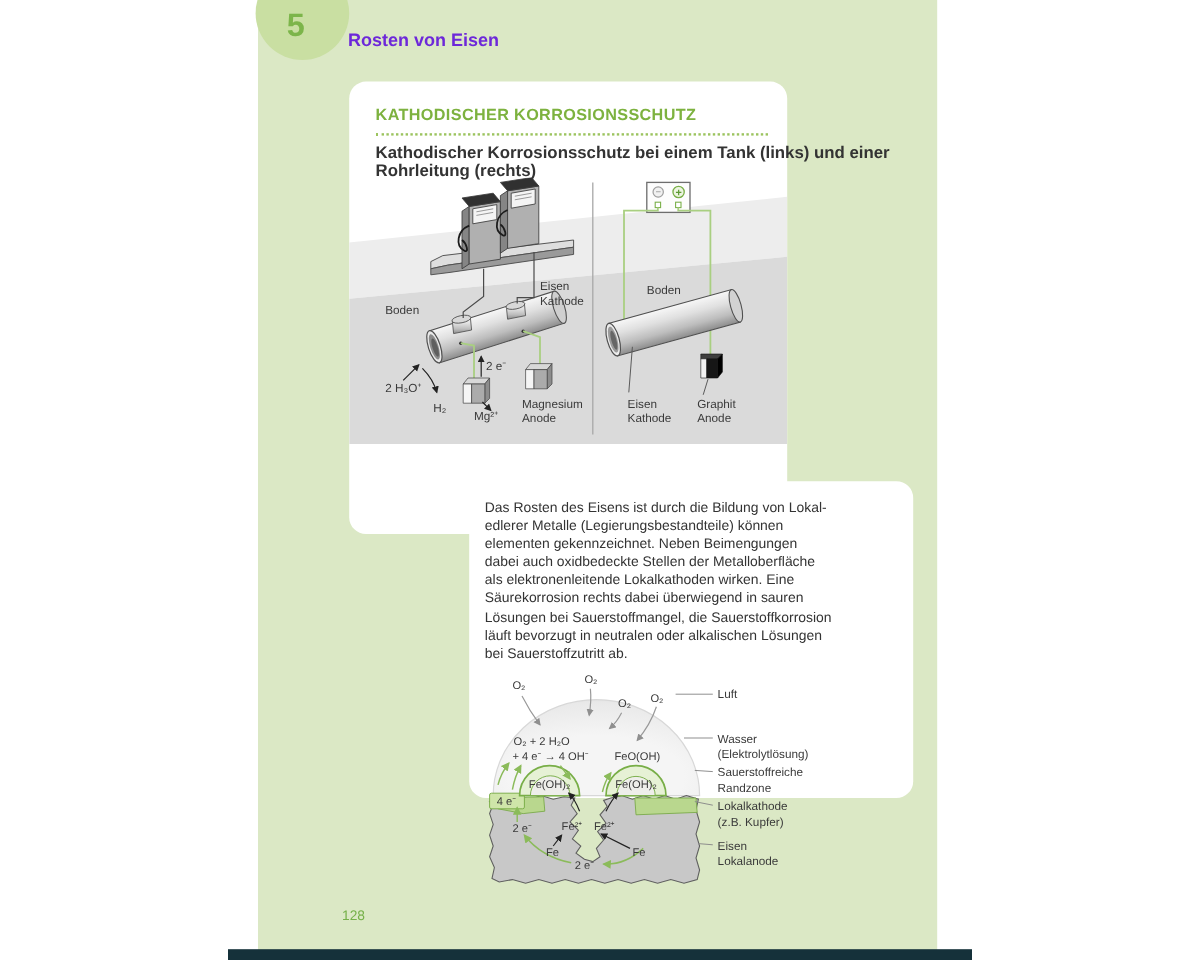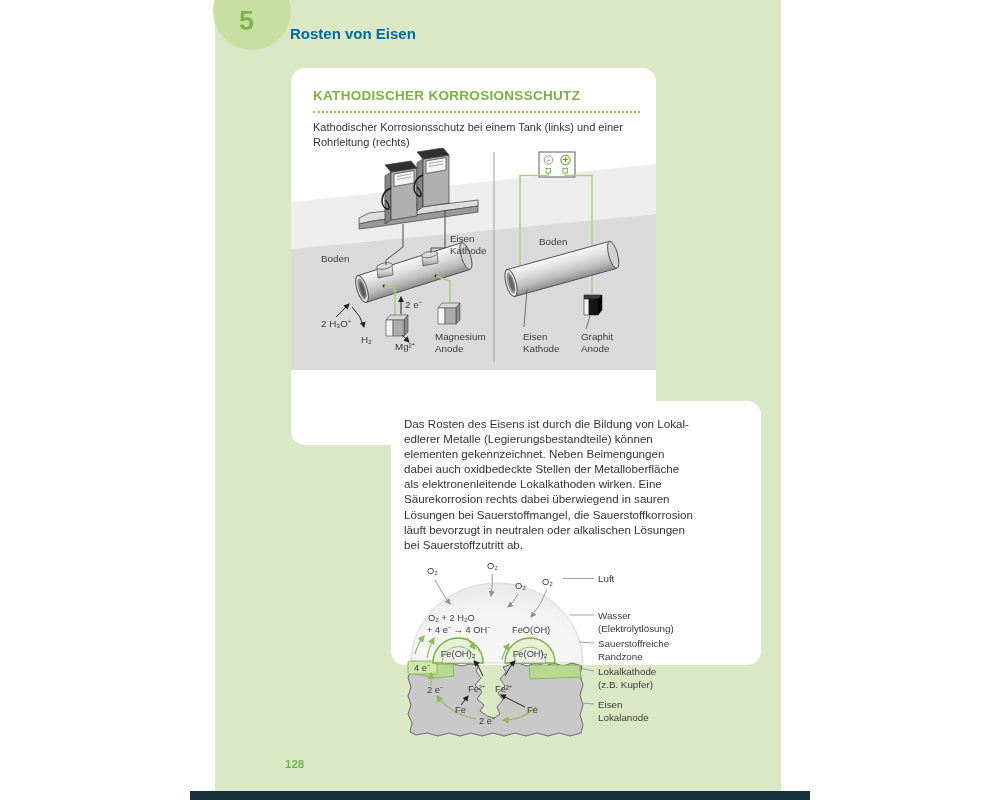--- a/index.html
+++ b/index.html
@@ -2,35 +2,35 @@
 <html><head>
 <meta charset="utf-8">
 <style>
   html,body{margin:0;padding:0;}
   body{width:1000px;height:800px;background:#ffffff;position:relative;
        font-family:"Liberation Sans",sans-serif;overflow:hidden;}
   .page{position:absolute;left:215px;top:0;width:566px;height:792px;background:#dbe8c5;}
   .chapter-circle{position:absolute;left:-2px;top:-28px;width:78px;height:78px;
        border-radius:50%;background:#c9dfa2;}
   .chapter-num{position:absolute;left:24px;top:6px;font-size:27px;font-weight:bold;color:#7cb54a;}
-  .chapter-title{position:absolute;left:75px;top:25px;font-size:15px;font-weight:bold;color:#0369a1;}
+  .chapter-title{position:absolute;left:75px;top:25px;font-size:15px;font-weight:bold;color:#6d28d9;}
   .card{position:absolute;background:#fff;border-radius:14px;}
   .card1{left:76px;top:68px;width:365px;height:377px;}
   .card2{left:176px;top:401px;width:370px;height:264px;}
   .panel-title{position:absolute;left:22px;top:20px;font-size:13.5px;font-weight:bold;
        color:#7db23f;letter-spacing:0.3px;white-space:nowrap;}
   .dotted-rule{position:absolute;left:22px;top:40px;width:327px;height:3px;
        border-bottom:2px dotted #9cc45f;}
-  .caption{position:absolute;left:22px;top:52px;font-size:11px;line-height:14.5px;
-       color:#333;white-space:nowrap;}
+  .caption{position:absolute;left:22px;top:52px;font-size:14px;line-height:14.5px;
+       color:#333;white-space:nowrap;font-weight:bold;}
   .paragraph{position:absolute;left:13px;top:15px;font-size:11.6px;line-height:15.1px;
        color:#333;white-space:nowrap;}
   .illus1{position:absolute;left:0;top:80px;}
   .illus2{position:absolute;left:0;top:153px;}
-  .page-number{position:absolute;left:70px;top:758px;font-size:11.5px;font-weight:bold;color:#76b14a;text-align:right;}
+  .page-number{position:absolute;left:70px;top:758px;font-size:11.5px;font-weight:normal;color:#76b14a;text-align:right;}
   .bottom-bar{position:absolute;left:190px;top:791px;width:620px;height:9px;background:#15313a;}
   
   .lbl{font-family:"Liberation Sans",sans-serif;font-size:9.8px;fill:#3a3a3a;}
   .lbl-s{font-family:"Liberation Sans",sans-serif;font-size:9.3px;fill:#3a3a3a;}
   .lbl-c{text-anchor:middle;}
   .term-minus{font-family:"Liberation Sans",sans-serif;font-size:8px;fill:#8e8e8e;text-anchor:middle;}
   .term-plus{font-family:"Liberation Sans",sans-serif;font-size:9px;fill:#5d9a33;text-anchor:middle;font-weight:bold;}
 </style>
 </head>
 <body>

